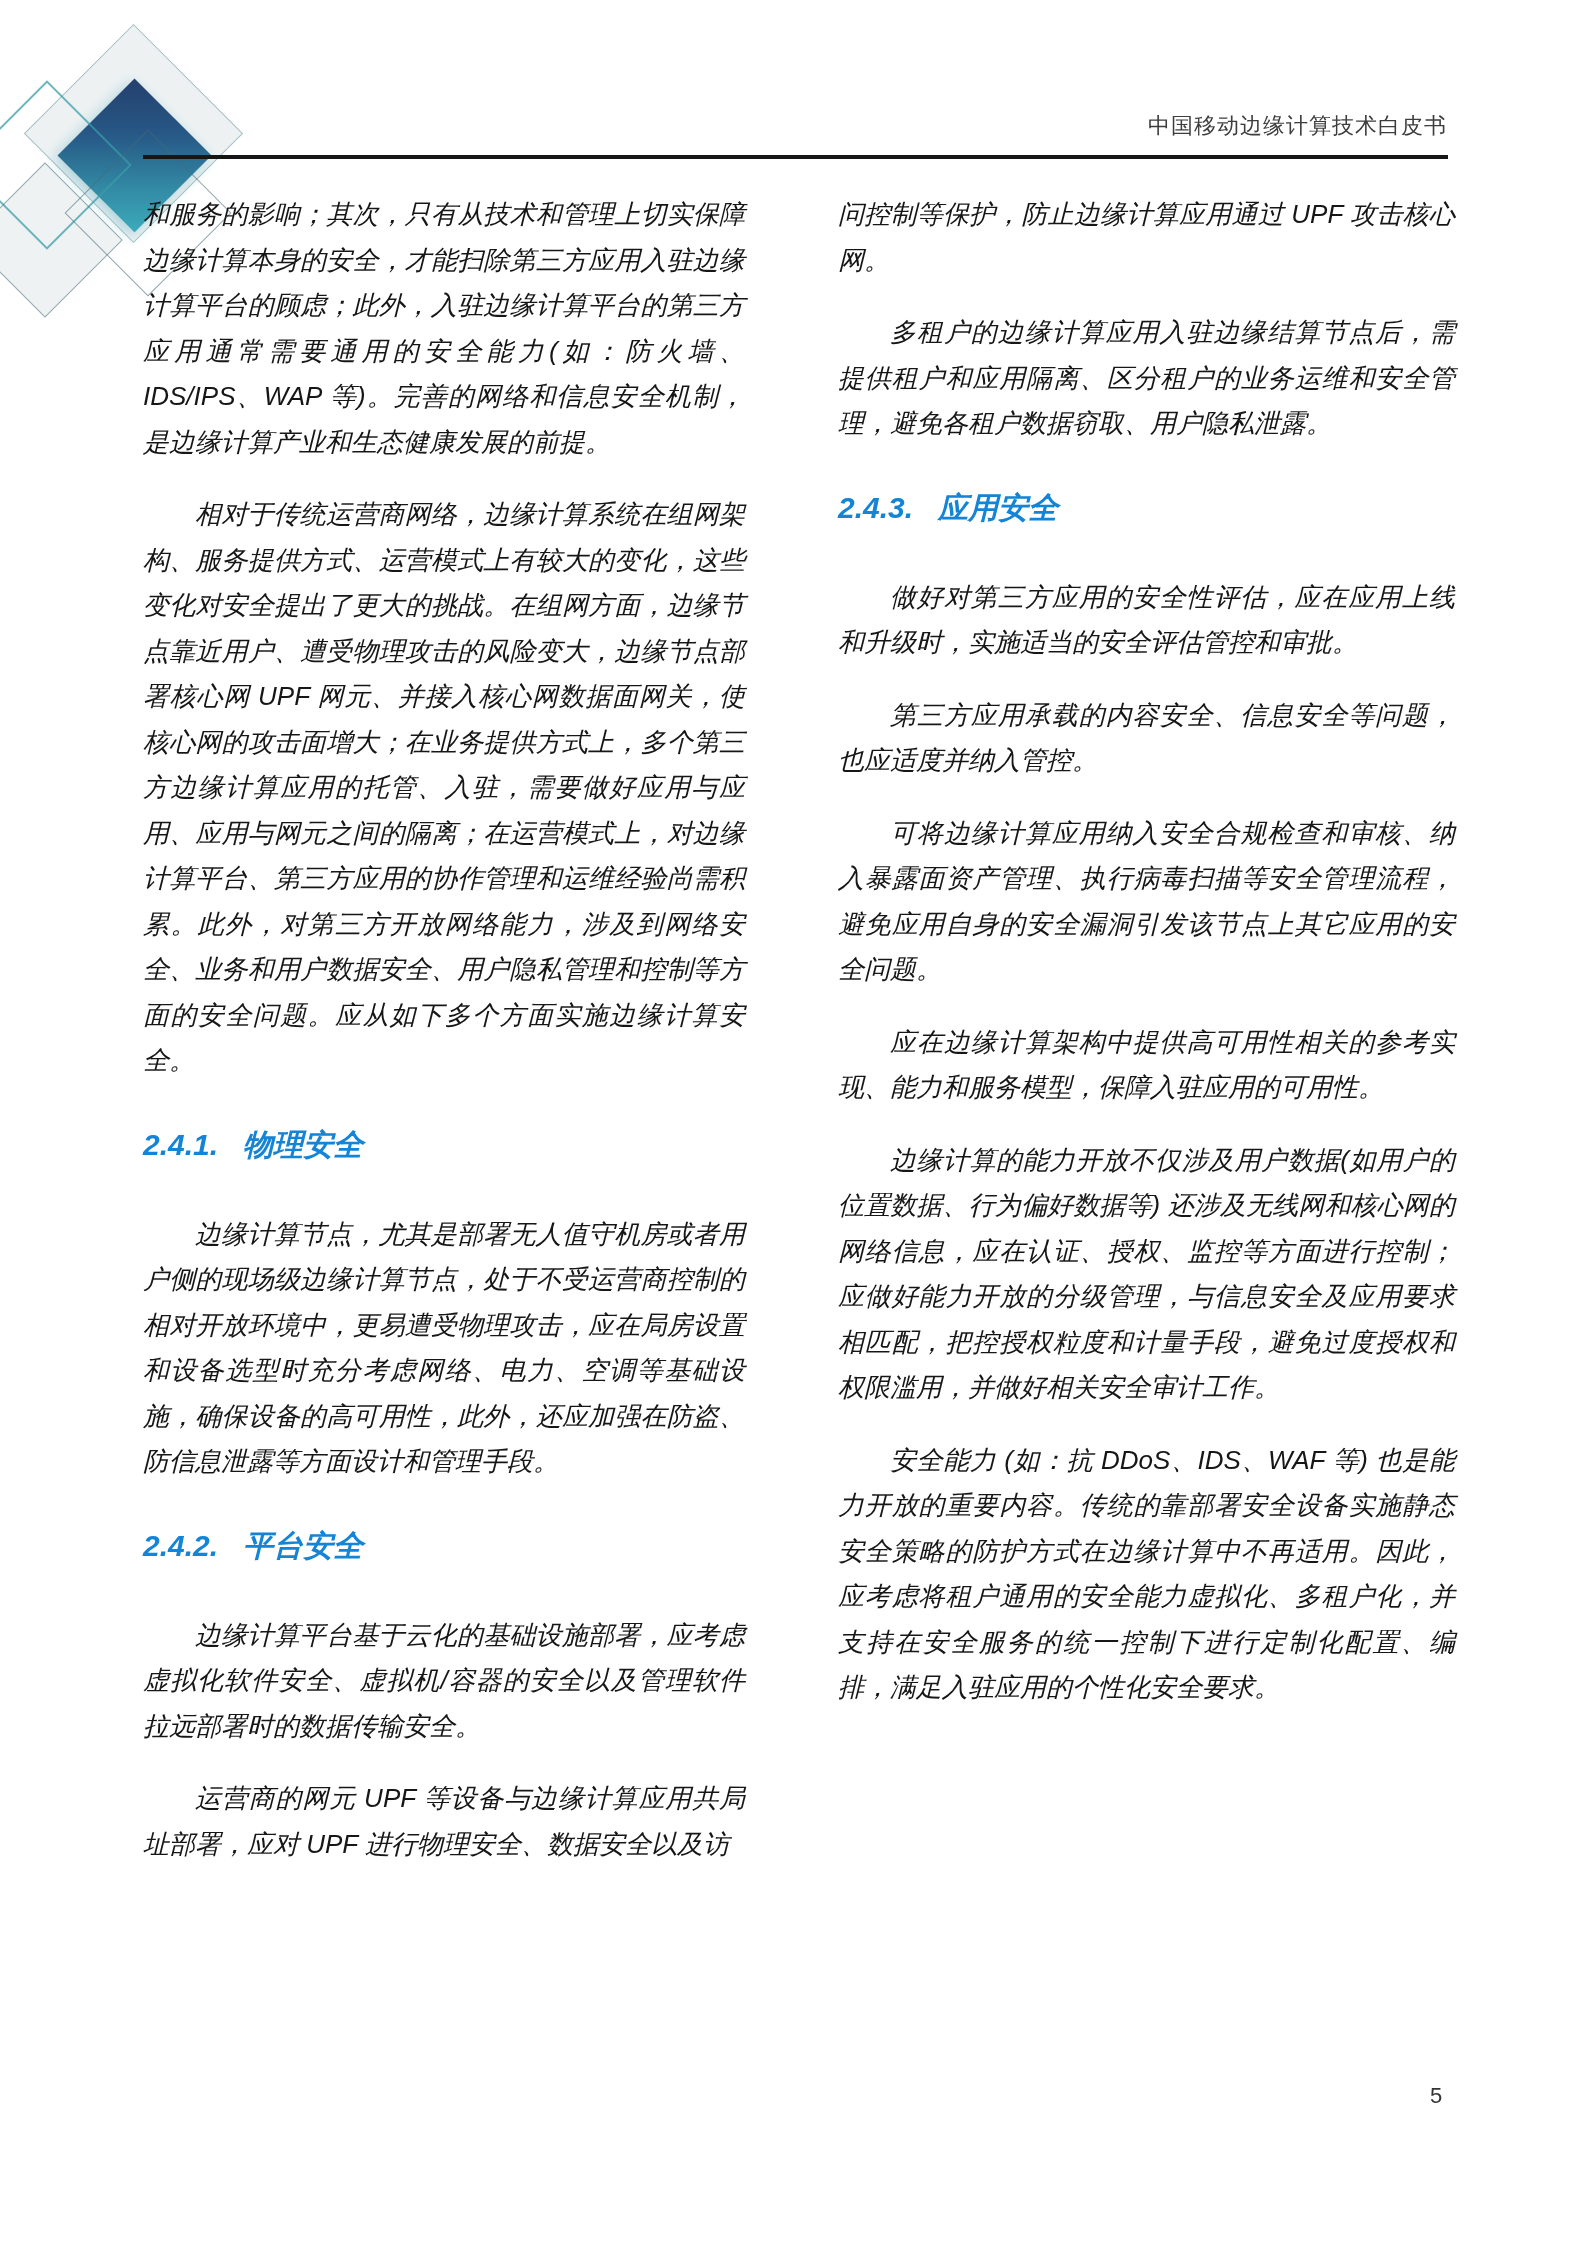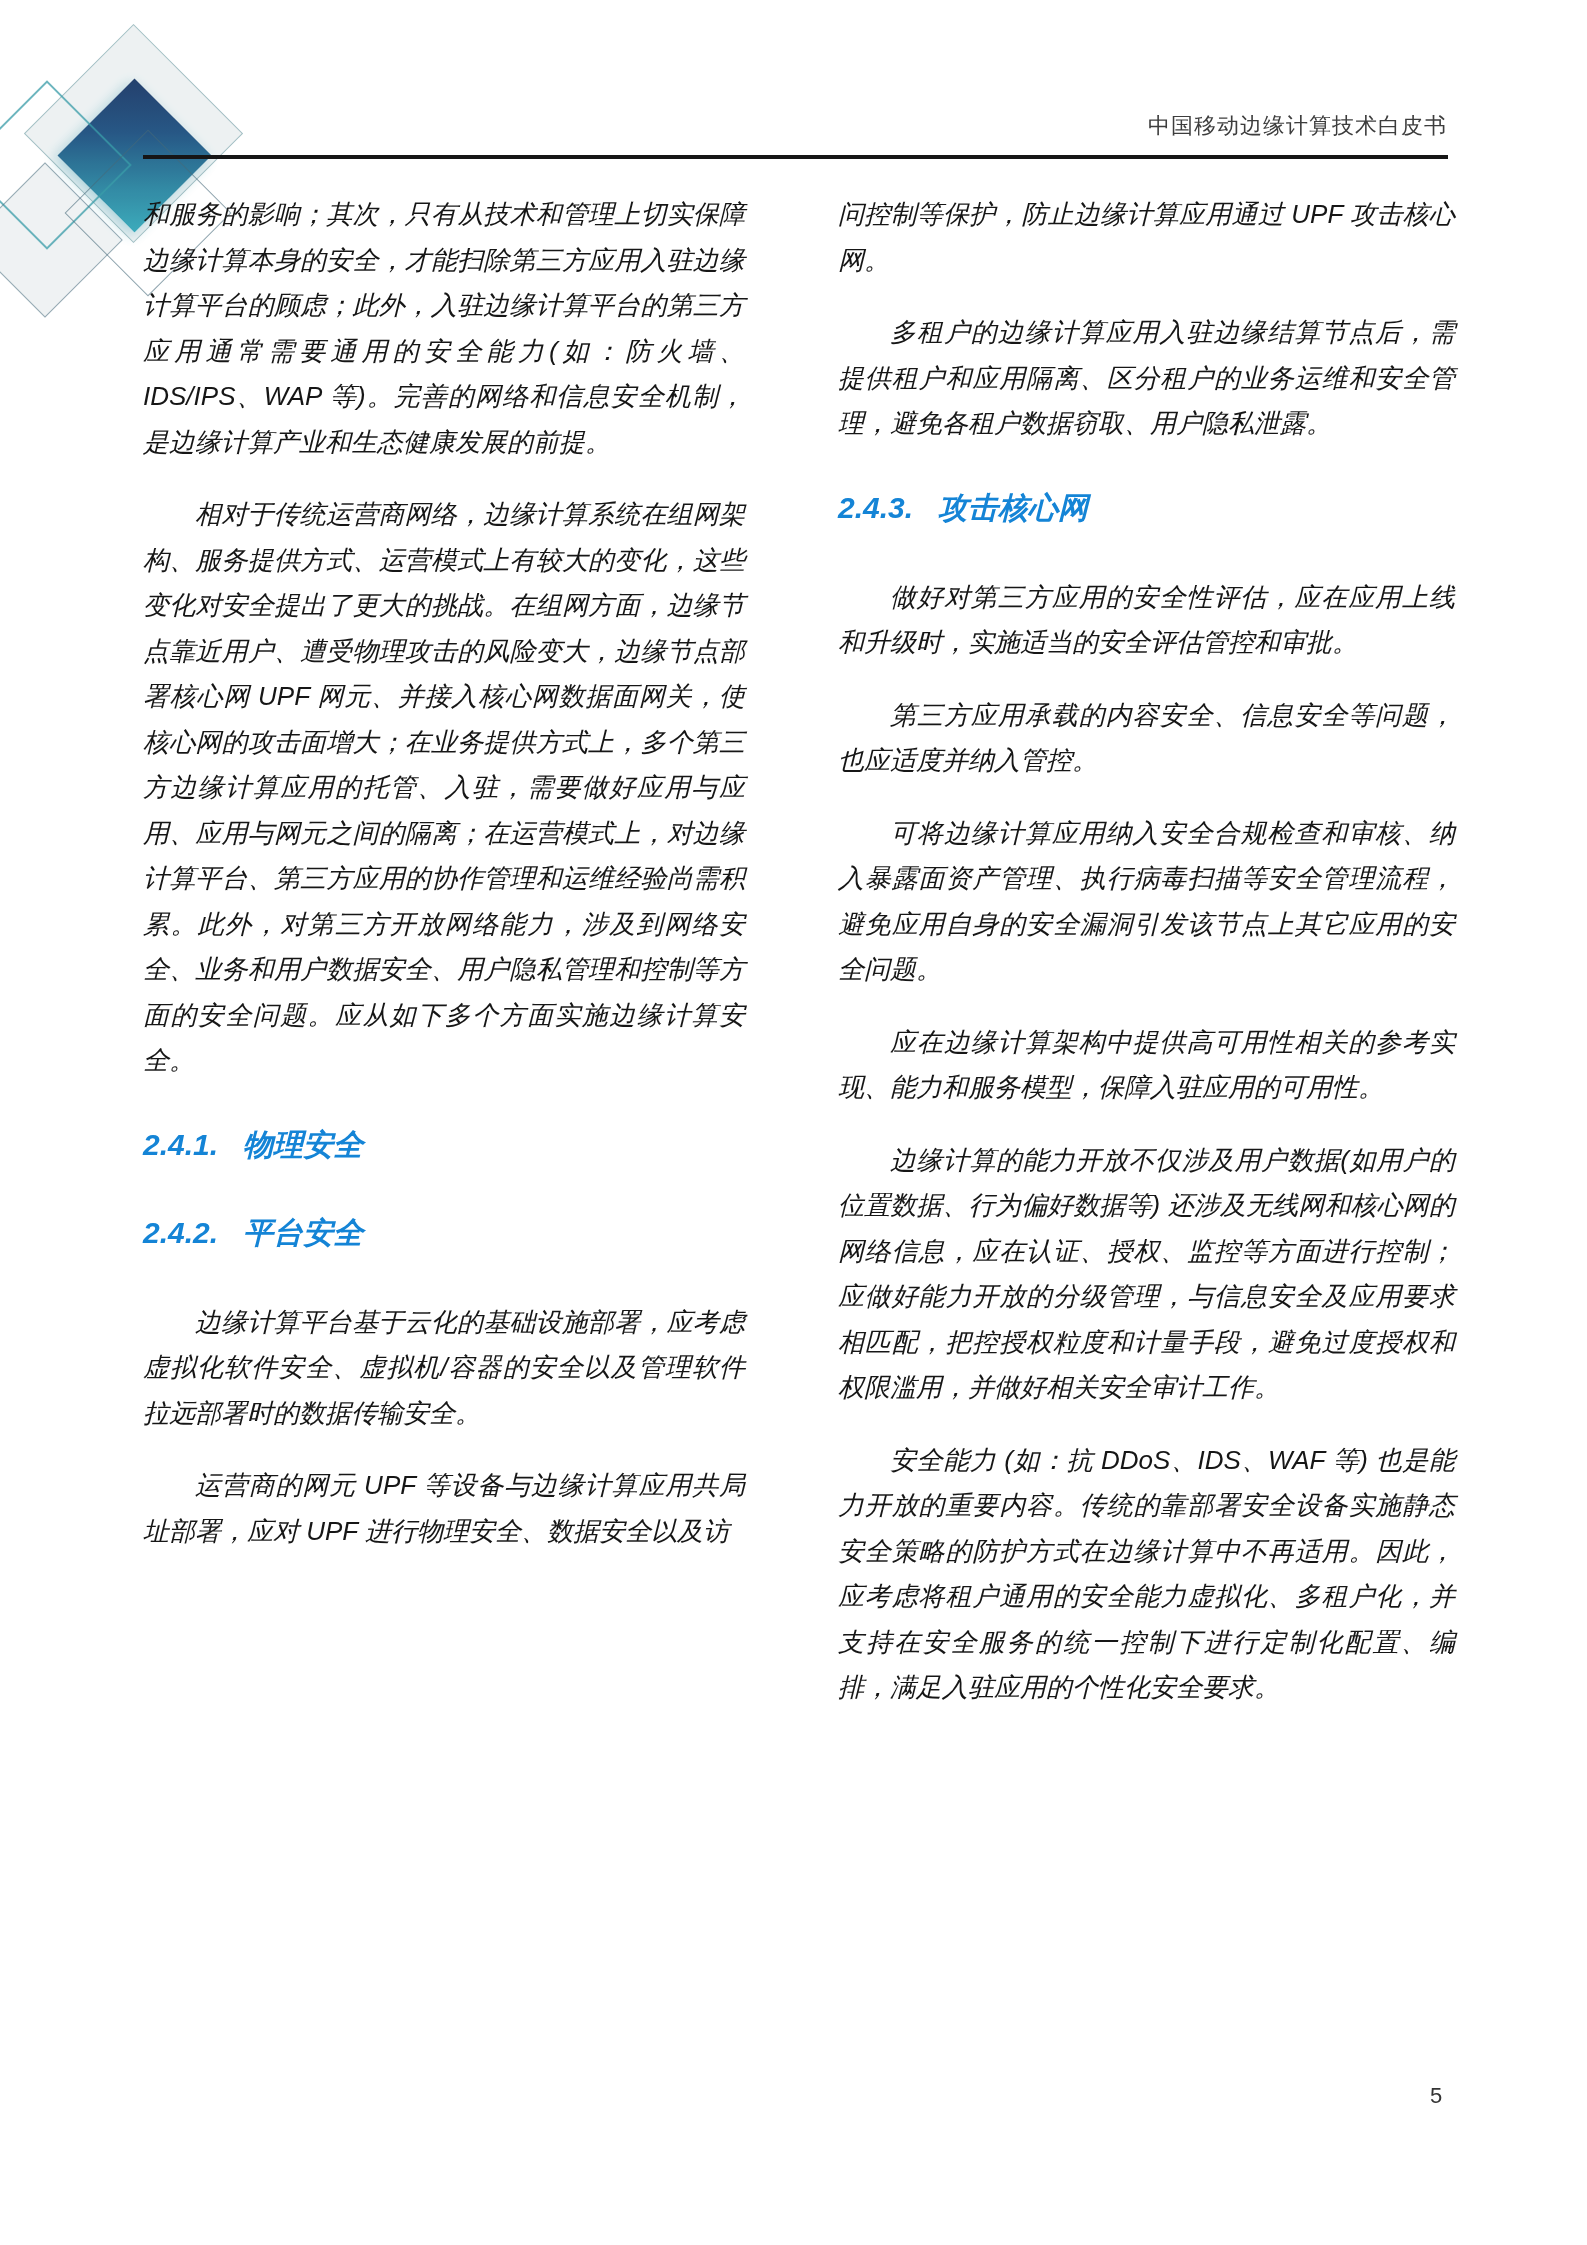--- a/index.html
+++ b/index.html
@@ -84,28 +84,29 @@
   </div>
 
   <div class="header-title">中国移动边缘计算技术白皮书</div>
   <div class="header-rule"></div>
 
   <div class="columns">
     <div class="col col-left">
         <p class="para">和服务的影响；其次，只有从技术和管理上切实保障边缘计算本身的安全，才能扫除第三方应用入驻边缘计算平台的顾虑；此外，入驻边缘计算平台的第三方应用通常需要通用的安全能力(如：防火墙、IDS/IPS、WAP 等)。完善的网络和信息安全机制，是边缘计算产业和生态健康发展的前提。</p>
         <p class="para indent">相对于传统运营商网络，边缘计算系统在组网架构、服务提供方式、运营模式上有较大的变化，这些变化对安全提出了更大的挑战。在组网方面，边缘节点靠近用户、遭受物理攻击的风险变大，边缘节点部署核心网 UPF 网元、并接入核心网数据面网关，使核心网的攻击面增大；在业务提供方式上，多个第三方边缘计算应用的托管、入驻，需要做好应用与应用、应用与网元之间的隔离；在运营模式上，对边缘计算平台、第三方应用的协作管理和运维经验尚需积累。此外，对第三方开放网络能力，涉及到网络安全、业务和用户数据安全、用户隐私管理和控制等方面的安全问题。应从如下多个方面实施边缘计算安全。</p>
         <h2 class="sec-heading"><span class="sec-num">2.4.1.</span><span class="sec-title">物理安全</span></h2>
+        <p class="para indent">边缘计算节点，尤其是部署无人值守机房或者用户侧的现场级边缘计算节点，处于不受运营商控制的相对开放环境中，更易遭受物理攻击，应在局房设置和设备选型时充分考虑网络、电力、空调等基础设施，确保设备的高可用性，此外，还应加强在防盗、防信息泄露等方面设计和管理手段。</p>
         <h2 class="sec-heading"><span class="sec-num">2.4.2.</span><span class="sec-title">平台安全</span></h2>
         <p class="para indent">边缘计算平台基于云化的基础设施部署，应考虑虚拟化软件安全、虚拟机/容器的安全以及管理软件拉远部署时的数据传输安全。</p>
         <p class="para indent">运营商的网元 UPF 等设备与边缘计算应用共局址部署，应对 UPF 进行物理安全、数据安全以及访</p>
       </div>
     <div class="col col-right">
         <p class="para">问控制等保护，防止边缘计算应用通过 UPF 攻击核心网。</p>
         <p class="para indent">多租户的边缘计算应用入驻边缘结算节点后，需提供租户和应用隔离、区分租户的业务运维和安全管理，避免各租户数据窃取、用户隐私泄露。</p>
-        <h2 class="sec-heading"><span class="sec-num">2.4.3.</span><span class="sec-title">攻击核心网</span></h2>
+        <h2 class="sec-heading"><span class="sec-num">2.4.3.</span><span class="sec-title">应用安全</span></h2>
         <p class="para indent">做好对第三方应用的安全性评估，应在应用上线和升级时，实施适当的安全评估管控和审批。</p>
         <p class="para indent">第三方应用承载的内容安全、信息安全等问题，也应适度并纳入管控。</p>
         <p class="para indent">可将边缘计算应用纳入安全合规检查和审核、纳入暴露面资产管理、执行病毒扫描等安全管理流程，避免应用自身的安全漏洞引发该节点上其它应用的安全问题。</p>
         <p class="para indent">应在边缘计算架构中提供高可用性相关的参考实现、能力和服务模型，保障入驻应用的可用性。</p>
         <p class="para indent">边缘计算的能力开放不仅涉及用户数据(如用户的位置数据、行为偏好数据等) 还涉及无线网和核心网的网络信息，应在认证、授权、监控等方面进行控制；应做好能力开放的分级管理，与信息安全及应用要求相匹配，把控授权粒度和计量手段，避免过度授权和权限滥用，并做好相关安全审计工作。</p>
         <p class="para indent">安全能力 (如：抗 DDoS、IDS、WAF 等) 也是能力开放的重要内容。传统的靠部署安全设备实施静态安全策略的防护方式在边缘计算中不再适用。因此，应考虑将租户通用的安全能力虚拟化、多租户化，并支持在安全服务的统一控制下进行定制化配置、编排，满足入驻应用的个性化安全要求。</p>
       </div>
   </div>
 
   <div class="page-number">5</div>

